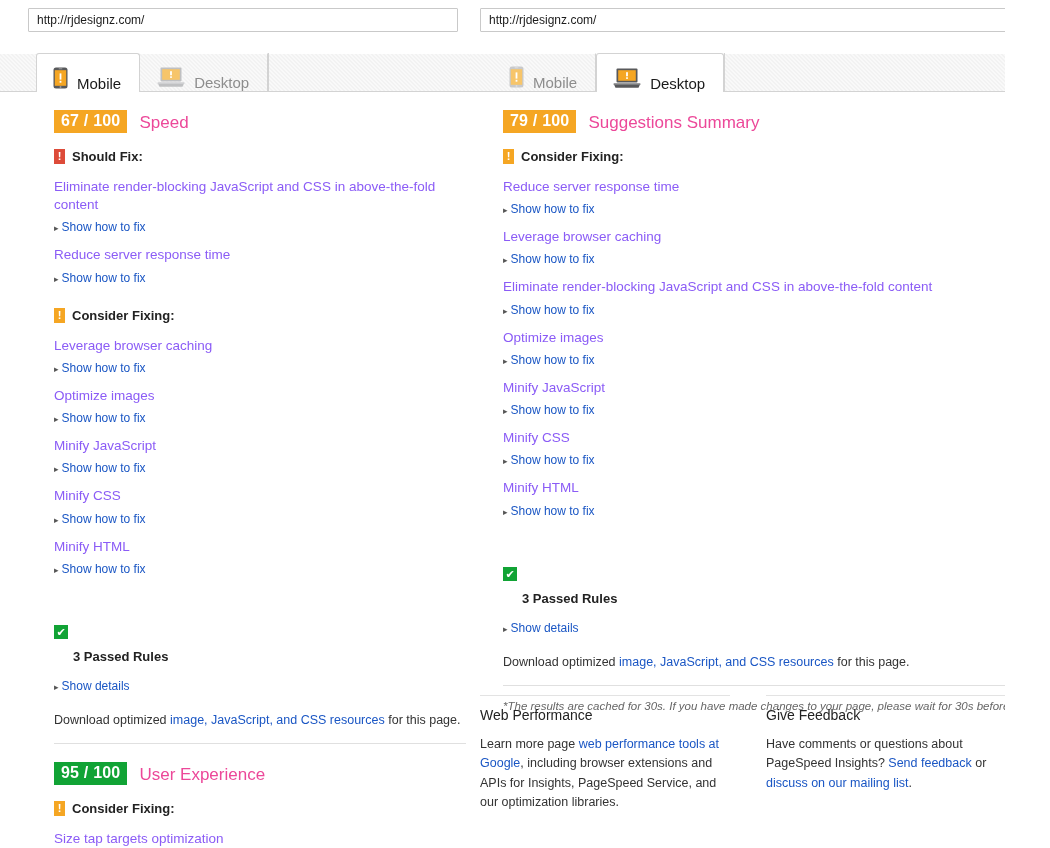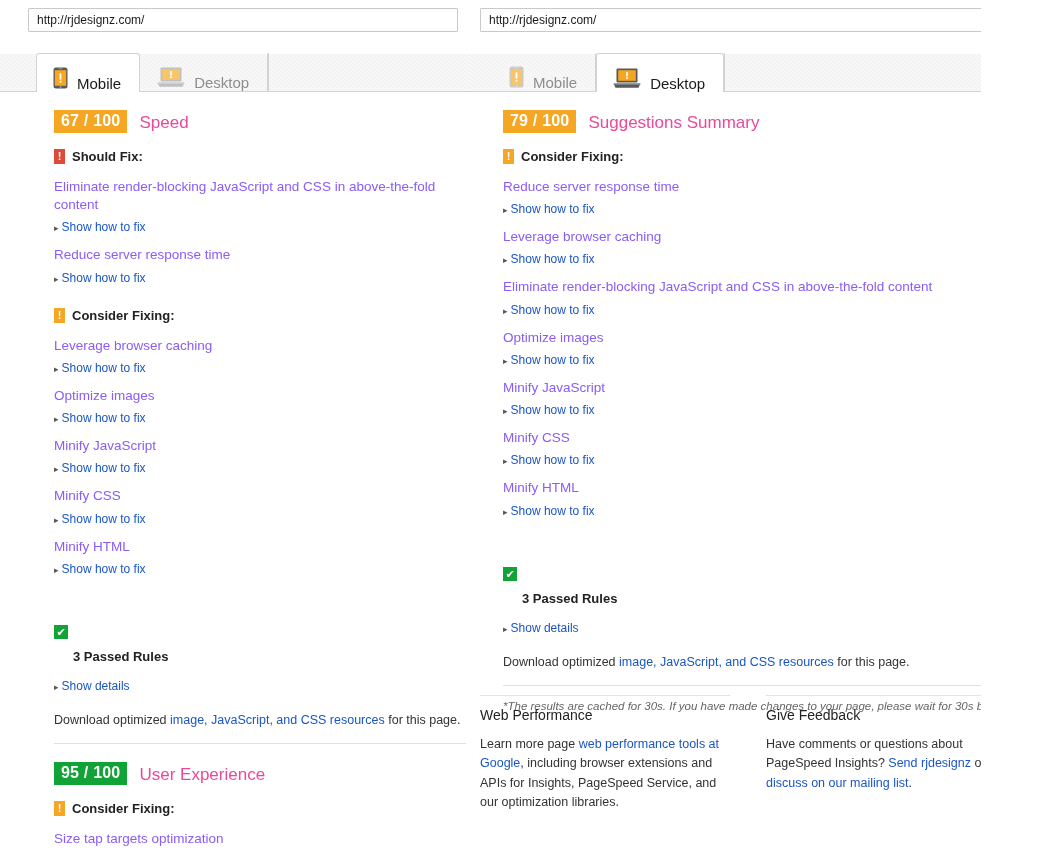--- a/index.html
+++ b/index.html
@@ -8,20 +8,21 @@
     background: #ffffff;
     font-family: "Liberation Sans", sans-serif;
     color: #222222;
   }
   #page {
     position: relative;
     width: 981px;
     height: 848px;
     overflow: hidden;
     background: #ffffff;
+    padding-left: 24px;
   }
 
   
   .panel {
     position: absolute;
     top: 0;
     height: 848px;
     overflow: hidden;
     background: #ffffff;
   }
@@ -501,18 +502,18 @@
     <div class="footer-cards">
       <div class="fcard">
         <hr class="fhr">
         <h3>Web Performance</h3>
         <p><span>Learn more page </span><a>web performance tools at Google</a><span>, including browser extensions and APIs for Insights, PageSpeed Service, and our optimization libraries.</span></p>
       </div>
 
       <div class="fcard">
         <hr class="fhr">
         <h3>Give Feedback</h3>
-        <p><span>Have comments or questions about PageSpeed Insights? </span><a>Send rjdesignz</a><span> or </span><a>discuss on our mailing list</a><span>.</span></p>
+        <p><span>Have comments or questions about PageSpeed Insights? </span><a>Send feedback</a><span> or </span><a>discuss on our mailing list</a><span>.</span></p>
       </div>
     </div>
 
   </div>
 </div>
 
 </body></html>

